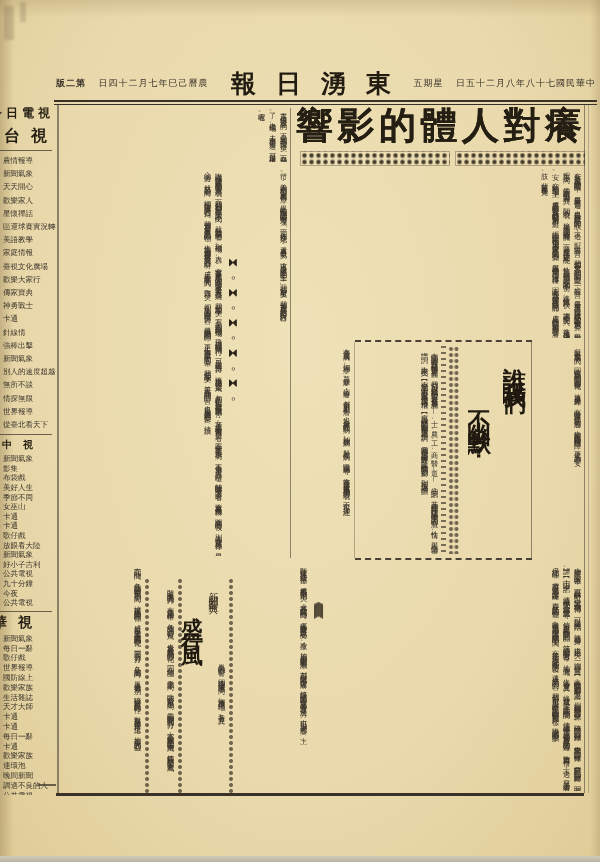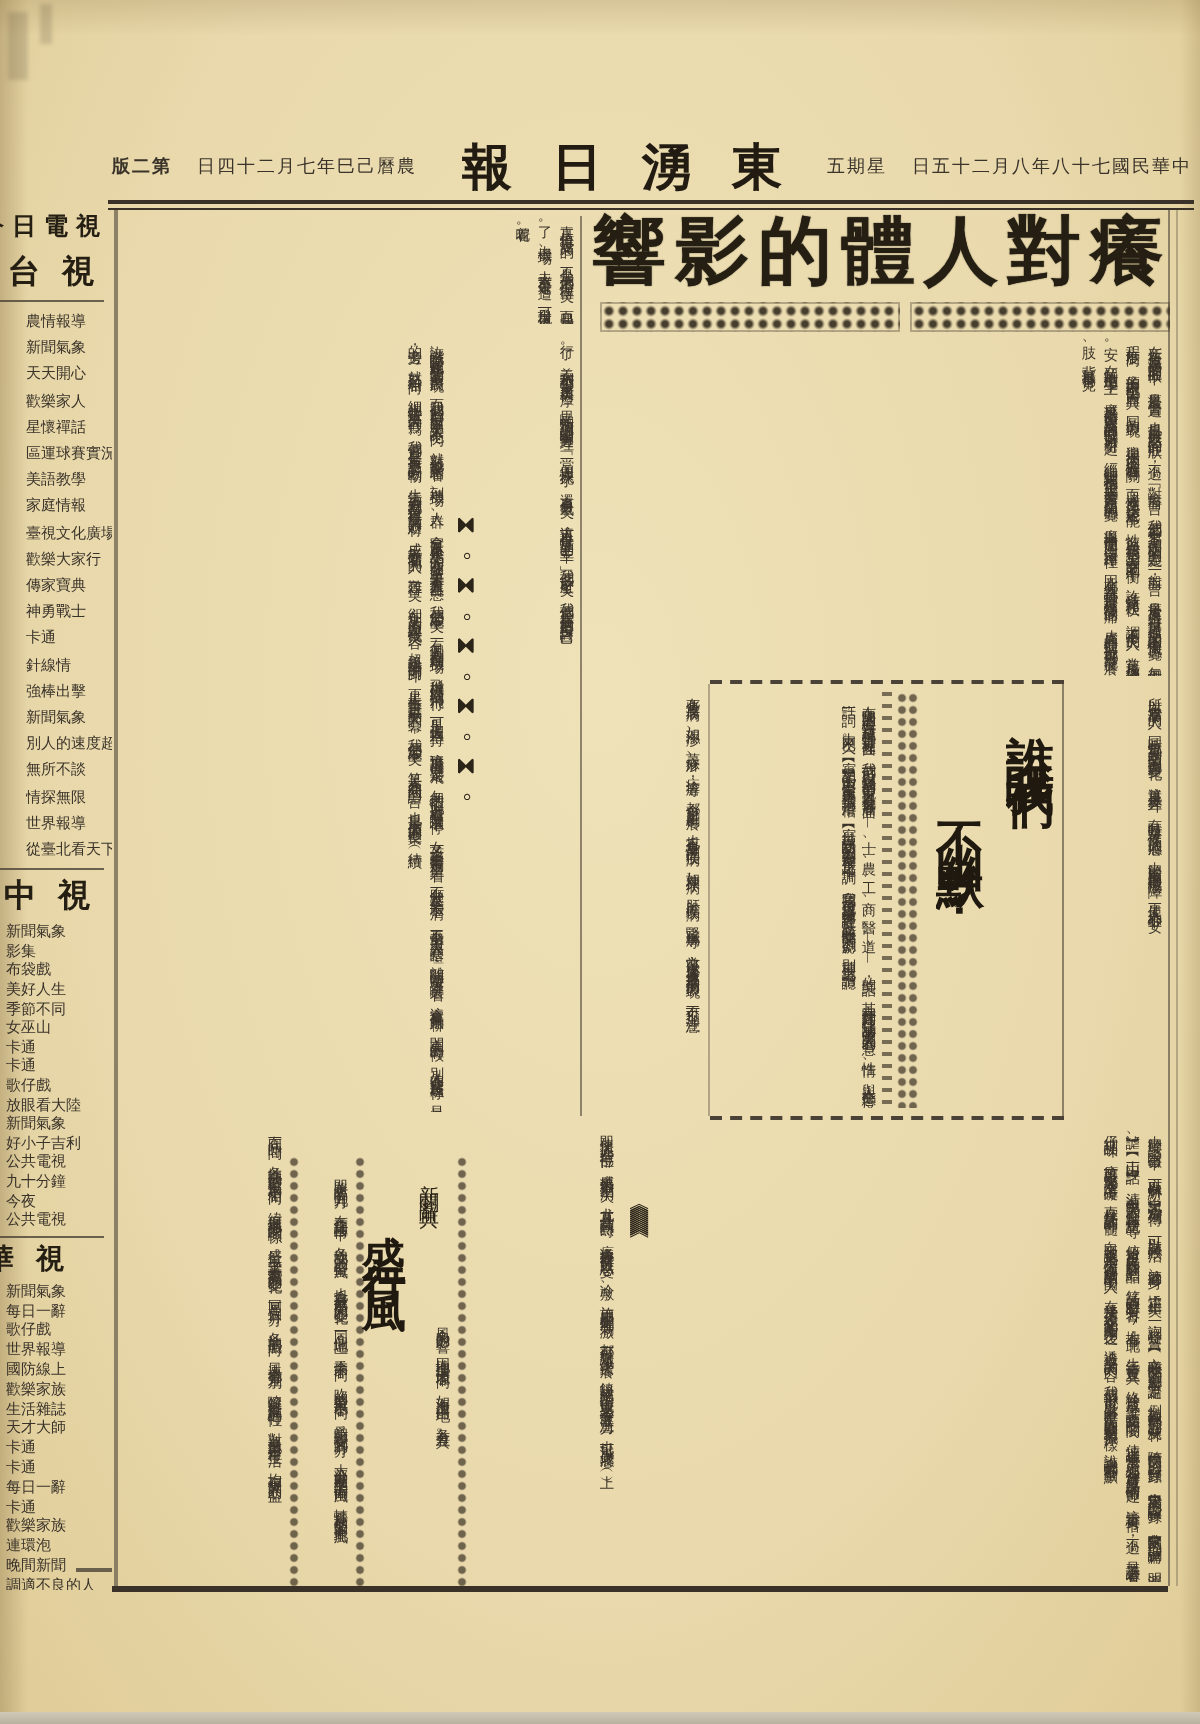--- a/index.html
+++ b/index.html
@@ -105,21 +105,21 @@
 
   <div class="abs vrule" style="left:57px;top:105px;height:688px;width:1.5px;"></div>
 
   <div class="abs vrule" style="left:584px;top:105px;height:688px;"></div>
   <div class="abs vrule" style="left:588px;top:105px;height:688px;opacity:.35;"></div>
 
   <div class="abs sb" style="left:0;top:105px;width:56px;height:690px;overflow:hidden;">
     <div class="sb-head" style="font-size:12px;letter-spacing:4px;margin-left:-10px;">今日電視</div>
     <div class="sb-head" style="font-size:16px;letter-spacing:11px;margin:4px 0 3px 4px;">台視</div>
     <div class="hline" style="width:52px;"></div>
-    <div class="sb-list" style="margin-top:3px;line-height:13.2px;padding-left:13px;">
+    <div class="sb-list" style="margin-top:3px;line-height:13.2px;padding-left:3px;">
         <div class="sb-item">農情報導</div>
         <div class="sb-item">新聞氣象</div>
         <div class="sb-item">天天開心</div>
         <div class="sb-item">歡樂家人</div>
         <div class="sb-item">星懷禪話</div>
         <div class="sb-item">區運球賽實況轉播</div>
         <div class="sb-item">美語教學</div>
         <div class="sb-item">家庭情報</div>
         <div class="sb-item">臺視文化廣場</div>
         <div class="sb-item">歡樂大家行</div>
@@ -129,21 +129,21 @@
         <div class="sb-item">針線情</div>
         <div class="sb-item">強棒出擊</div>
         <div class="sb-item">新聞氣象</div>
         <div class="sb-item">別人的速度超越你</div>
         <div class="sb-item">無所不談</div>
         <div class="sb-item">情探無限</div>
         <div class="sb-item">世界報導</div>
         <div class="sb-item">從臺北看天下</div>
       </div>
     <div class="hline" style="width:52px;margin-top:3px;"></div>
-    <div class="sb-head" style="font-size:16px;letter-spacing:11px;margin:3px 0 2px 2px;">中視</div>
+    <div class="sb-head" style="font-size:10px;letter-spacing:11px;margin:3px 0 2px 2px;">中視</div>
     <div class="sb-list" style="line-height:9.6px;padding-left:3px;">
         <div class="sb-item">新聞氣象</div>
         <div class="sb-item">影集</div>
         <div class="sb-item">布袋戲</div>
         <div class="sb-item">美好人生</div>
         <div class="sb-item">季節不同</div>
         <div class="sb-item">女巫山</div>
         <div class="sb-item">卡通</div>
         <div class="sb-item">卡通</div>
         <div class="sb-item">歌仔戲</div>

